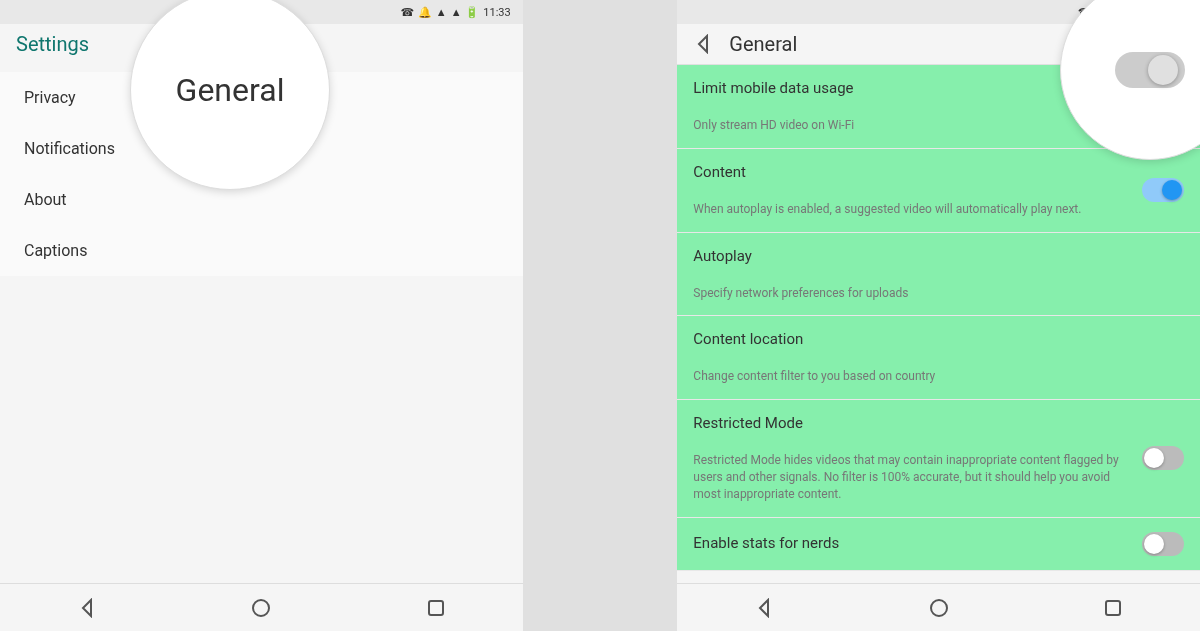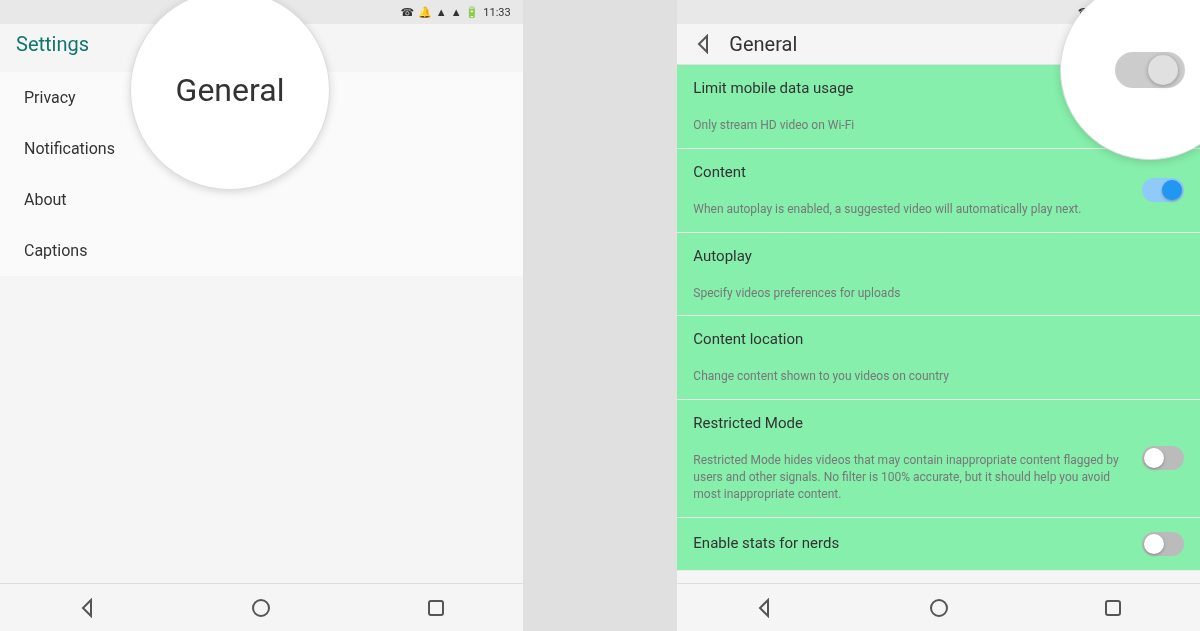--- a/index.html
+++ b/index.html
@@ -359,28 +359,28 @@
       </div>
       <div class="toggle">
         <div class="toggle-track on"></div>
         <div class="toggle-thumb on"></div>
       </div>
     </div>
 
     <div class="setting-row">
       <div class="setting-text">
         <div class="setting-title">Autoplay</div>
-        <div class="setting-desc">Specify videos preferences for uploads</div>
+        <div class="setting-desc">Specify network preferences for uploads</div>
       </div>
     </div>
 
     <div class="setting-row">
       <div class="setting-text">
         <div class="setting-title">Content location</div>
-        <div class="setting-desc">Change content shown to you videos on country</div>
+        <div class="setting-desc">Change content filter to you based on country</div>
       </div>
     </div>
 
     <div class="setting-row">
       <div class="setting-text">
         <div class="setting-title">Restricted Mode</div>
         <div class="setting-desc">Restricted Mode hides videos that may contain inappropriate content flagged by users and other signals. No filter is 100% accurate, but it should help you avoid most inappropriate content.</div>
       </div>
       <div class="toggle">
         <div class="toggle-track"></div>

